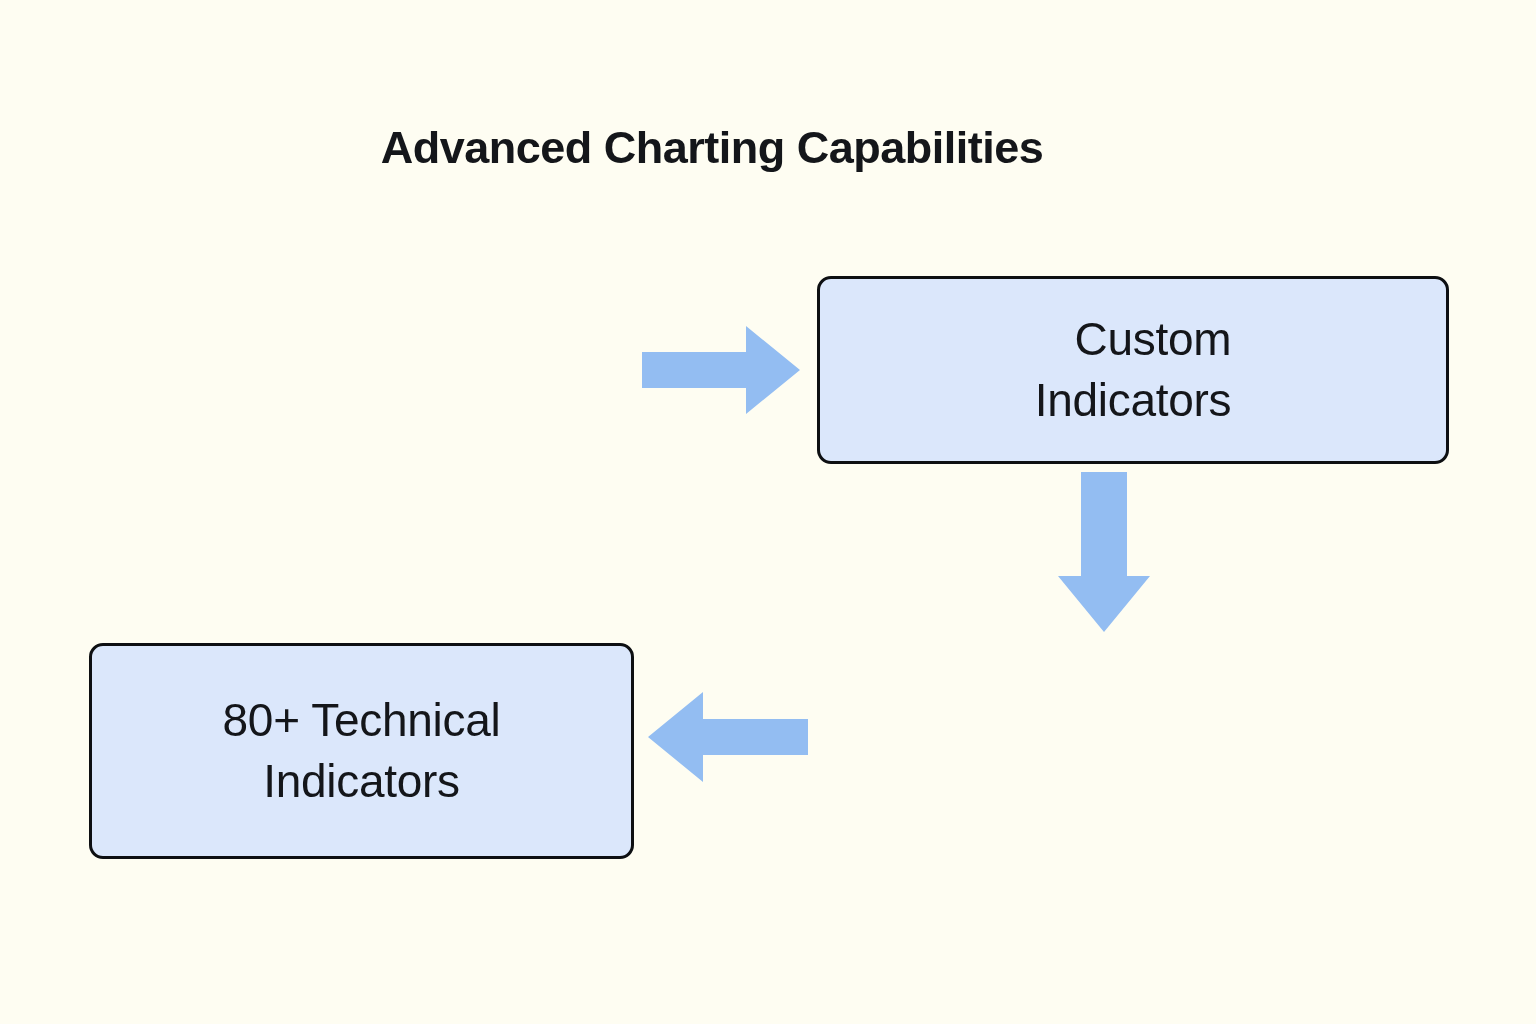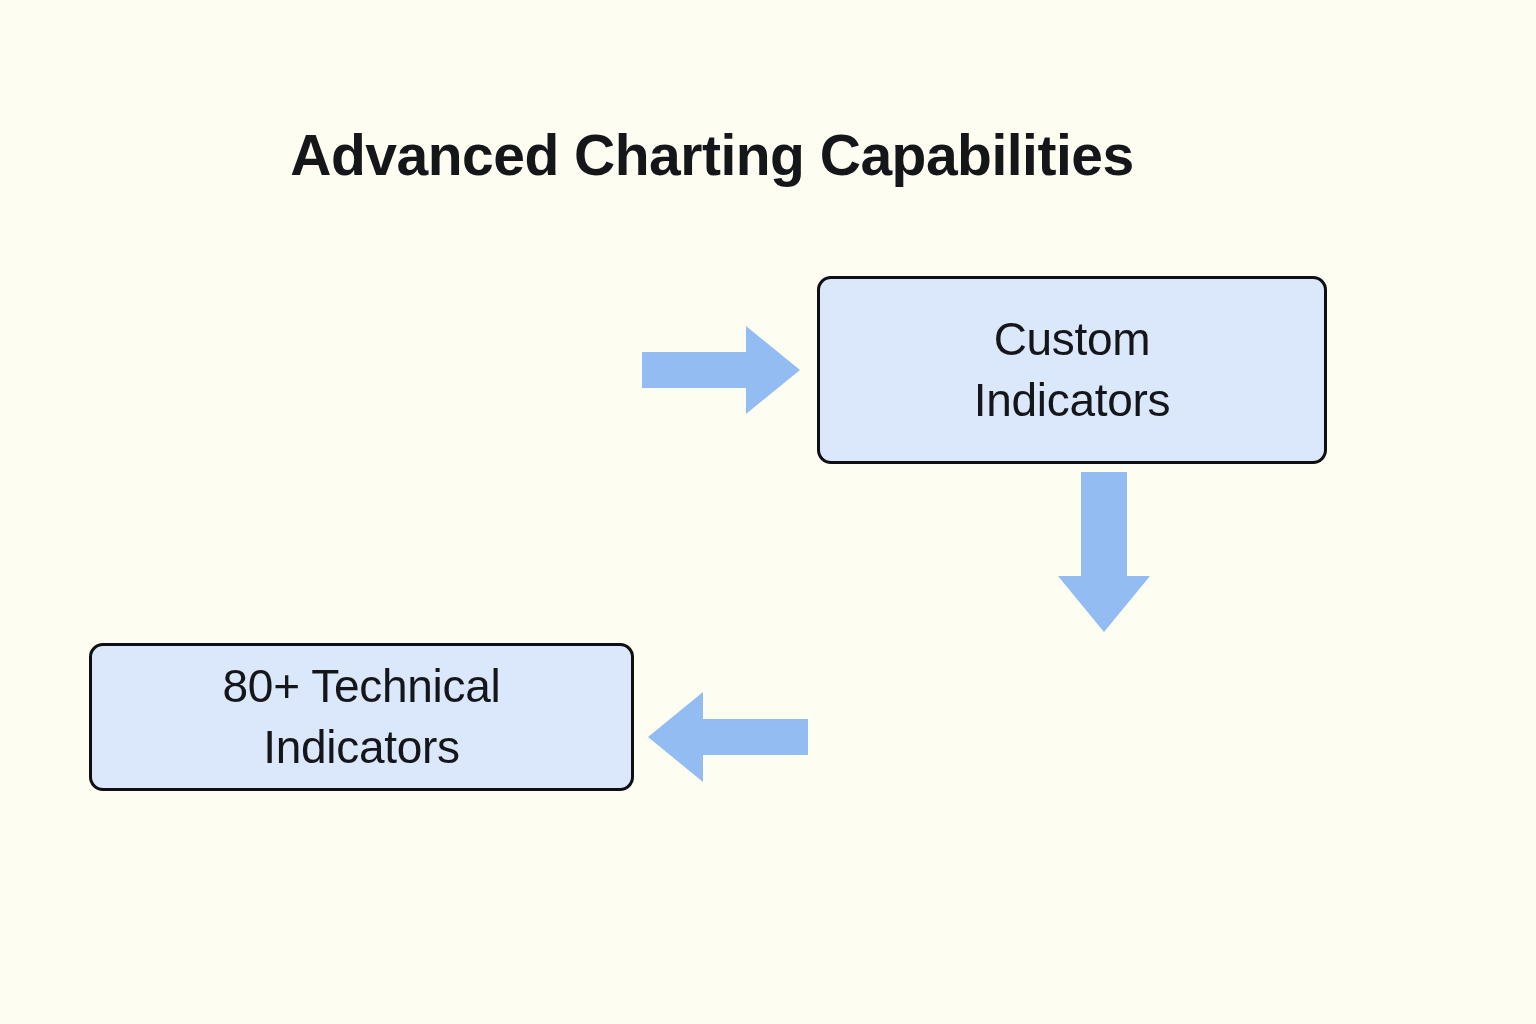--- a/index.html
+++ b/index.html
@@ -17,21 +17,21 @@
     position: relative;
     width: 1536px;
     height: 1024px;
   }
   #diagram-title {
     position: absolute;
     left: 0;
     top: 122px;
     width: 1424px;
     text-align: center;
-    font-size: 57px;
+    font-size: 45px;
     font-weight: bold;
     color: #14161a;
     letter-spacing: -0.5px;
     white-space: nowrap;
   }
   .node-box {
     position: absolute;
     box-sizing: border-box;
     background: #dbe7fb;
     border: 3px solid #0d0f12;
@@ -43,22 +43,22 @@
   }
   .node-label {
     font-size: 46px;
     line-height: 1.33;
     color: #14161a;
     letter-spacing: -0.3px;
     white-space: pre-line;
     padding: 0 12px;
   }
   #node-timeframes  { left: 89px;  top: 274px; width: 545px; height: 188px; }
-  #node-custom      { left: 817px; top: 276px; width: 510px; height: 188px; }
-  #node-technical   { left: 89px;  top: 643px; width: 545px; height: 148px; }
+  #node-custom      { left: 817px; top: 276px; width: 632px; height: 188px; text-align: right; }
+  #node-technical   { left: 89px;  top: 643px; width: 545px; height: 216px; }
   #node-charttypes  { left: 817px; top: 643px; width: 574px; height: 186px; }
 
   .arrow {
     position: absolute;
     display: block;
   }
   #arrow-timeframes-to-custom { left: 642px; top: 326px; width: 158px; height: 88px; }
   #arrow-custom-to-charttypes { left: 1058px; top: 472px; width: 92px; height: 160px; }
   #arrow-charttypes-to-technical { left: 648px; top: 692px; width: 160px; height: 90px; }
 </style>

